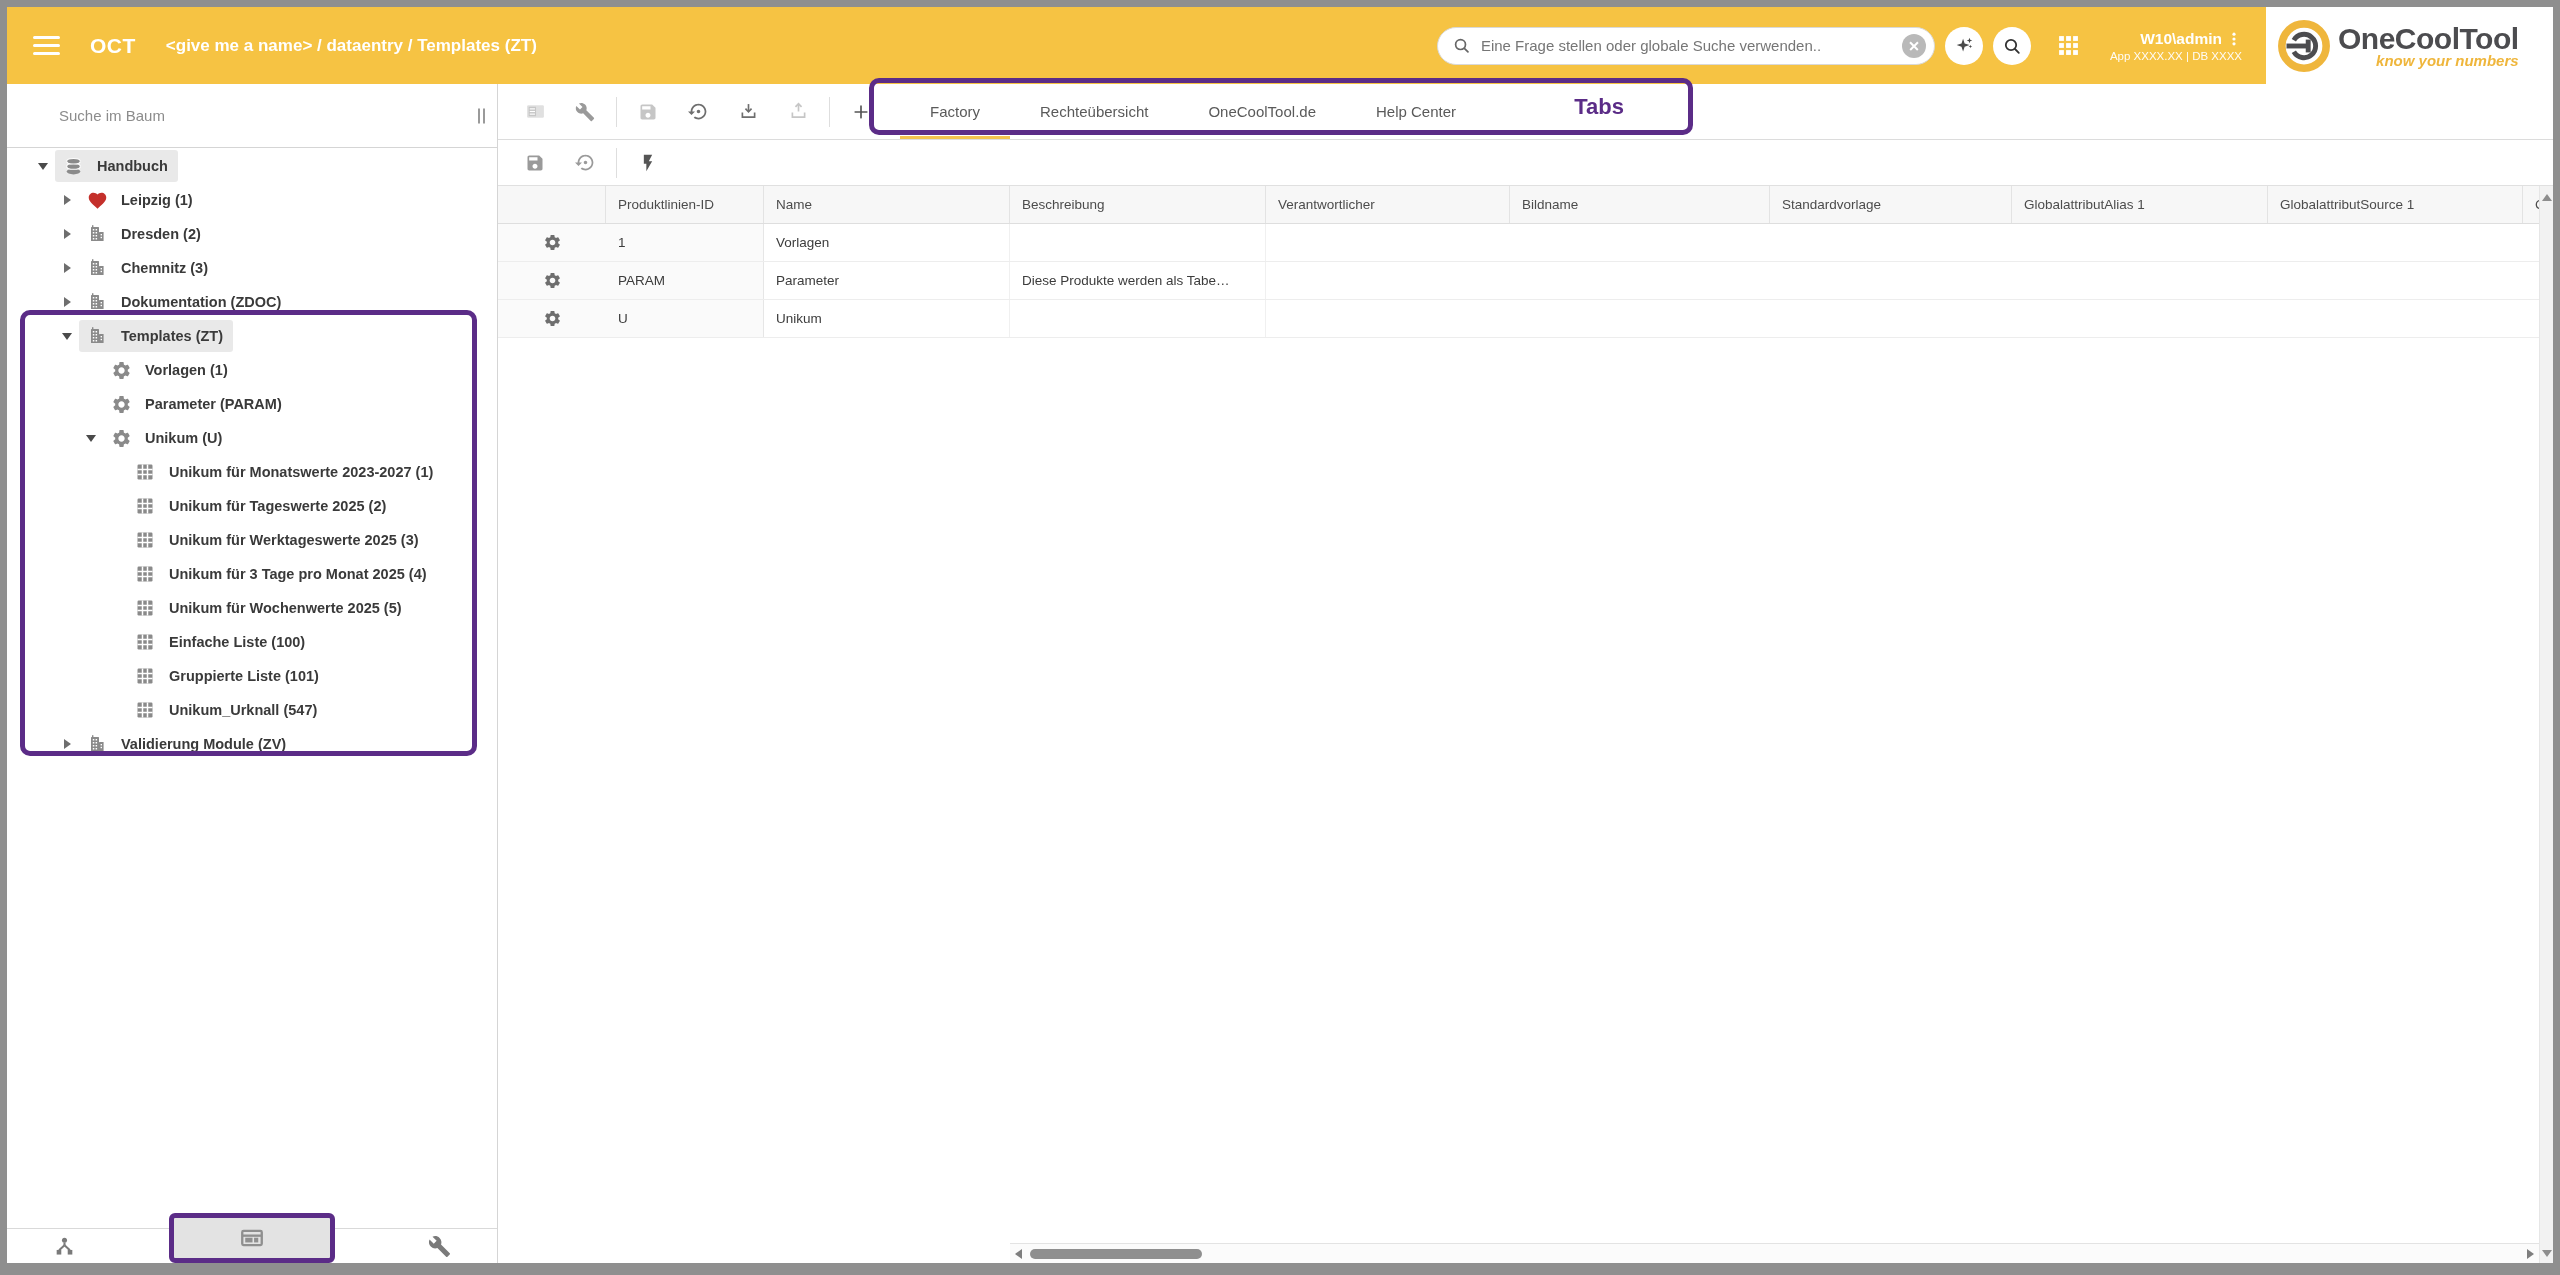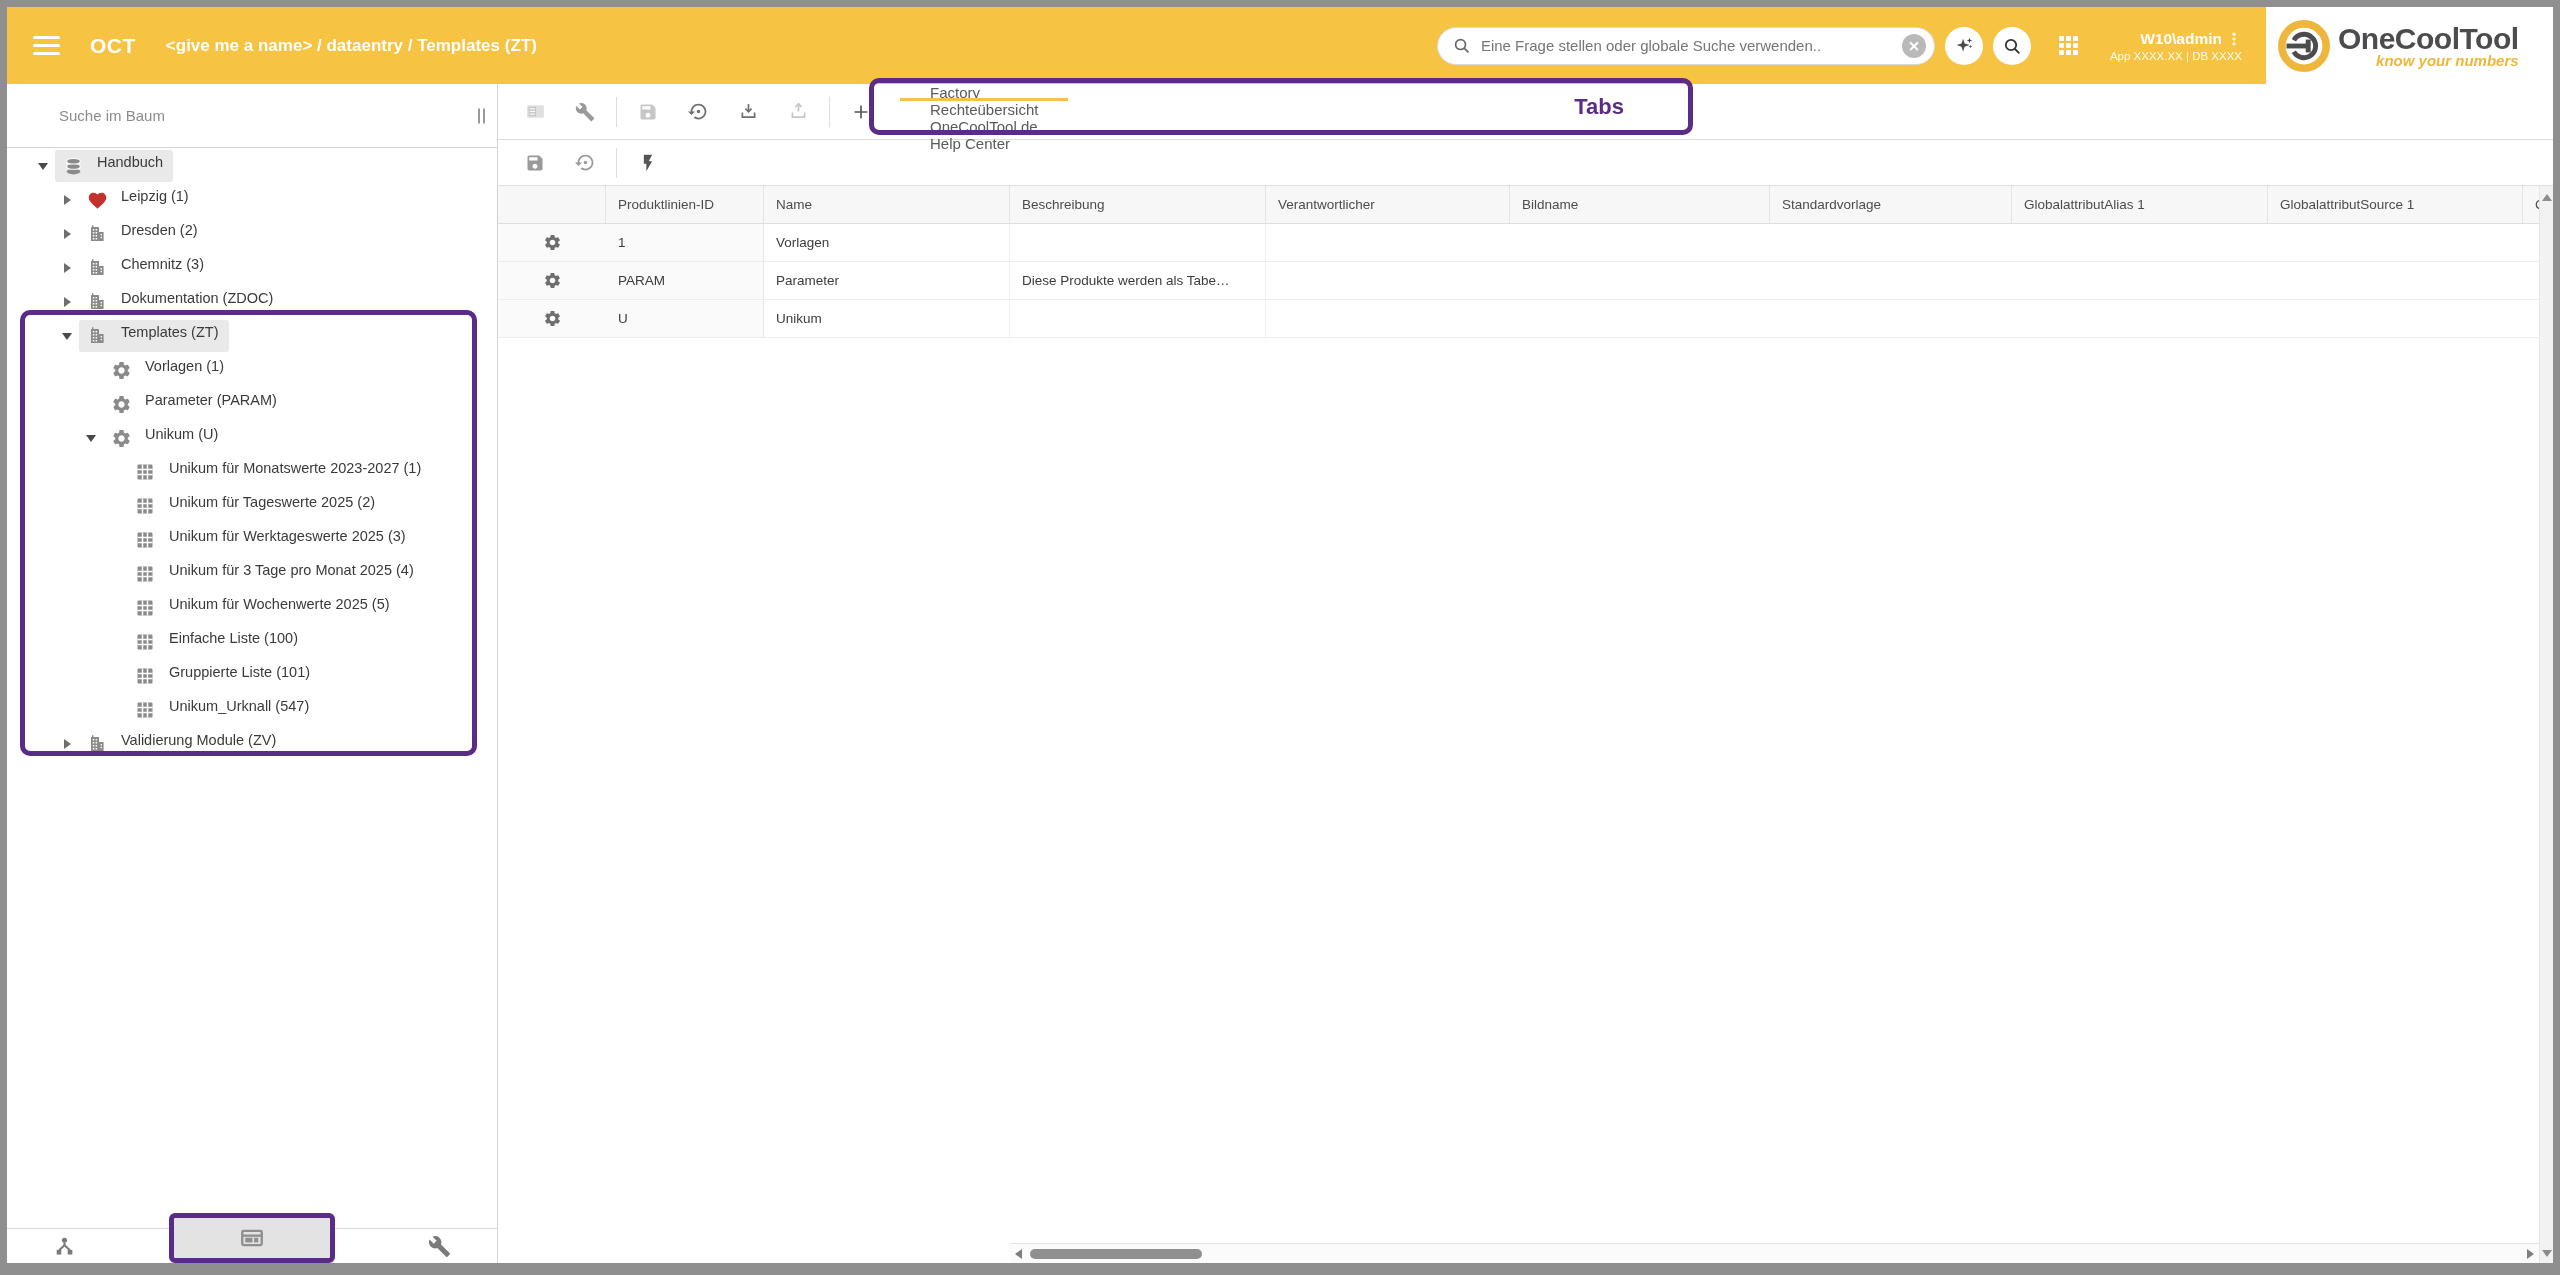--- a/index.html
+++ b/index.html
@@ -41,36 +41,36 @@
   .s-head input { flex:1; border:none; outline:none; font-size:15px; color:#444; font-family:inherit; }
   .s-head input::placeholder { color:#8c8c8c; }
   .drag-handle { position:absolute; right:12px; top:50%; transform:translateY(-50%); display:flex; gap:3px; cursor:col-resize; }
   .drag-handle i { display:block; width:2px; height:15px; background:#9a9a9a; }
   .tree { flex:1; padding-top:1px; overflow:hidden; }
   .trow { height:34px; display:flex; align-items:center; cursor:pointer; }
   .lvl0 { padding-left:24px; } .lvl1 { padding-left:48px; } .lvl2 { padding-left:72px; } .lvl3 { padding-left:96px; }
   .caret { width:24px; display:flex; justify-content:center; flex:0 0 auto; }
   .caret-d i { width:0; height:0; border-left:5.5px solid transparent; border-right:5.5px solid transparent; border-top:7px solid #4a4a4a; }
   .caret-r i { width:0; height:0; border-top:5.5px solid transparent; border-bottom:5.5px solid transparent; border-left:7px solid #6e6e6e; }
-  .pill { display:flex; align-items:flex-start; padding:4px 10px 4px 6px; margin-left:0; border-radius:3px; }
+  .pill { display:flex; align-items:center; padding:4px 10px 4px 6px; margin-left:0; border-radius:3px;font-weight:bold; }
   .pill.sel { background:#e9e9e9; }
   .ticon { width:24px; height:24px; margin-right:12px; display:flex; align-items:center; justify-content:center; color:#8a8a8a; flex:0 0 auto; }
   .ticon.red { color:#C4302B; }
   .tlabel { font-size:14.5px; color:#3a3a3a; white-space:nowrap; }
   .s-foot { height:35px; border-top:1px solid #d9d9d9; display:flex; align-items:center; justify-content:space-around; flex:0 0 auto; overflow:visible; position:relative; z-index:6; }
   .foot-ic { color:#7a7a7a; display:flex; cursor:pointer; }
   .foot-btn { width:166px; height:50px; background:#e3e3e3; border:5px solid #5B2C87; border-radius:6px; display:flex; align-items:center; justify-content:center; color:#8f8f8f; margin-top:-16px; cursor:pointer; }
 
   
   .content { flex:1; min-width:0; position:relative; display:flex; flex-direction:column; background:#fff; }
   .tb1 { height:56px; border-bottom:1px solid #dcdcdc; display:flex; align-items:center; padding-left:12px; flex:0 0 auto; }
   .tbtn { width:50px; height:44px; display:flex; align-items:center; justify-content:center; cursor:pointer; }
   .sep { width:1px; height:30px; background:#dedede; margin:0 6px; }
   .c-dis { color:#c6c6c6; } .c-mid { color:#9a9a9a; } .c-drk { color:#6e6e6e; } .c-blk { color:#555; }
-  .tabs { margin-left:14px; display:flex; height:100%;flex-direction:column; }
+  .tabs { margin-left:14px; display:flex; height:100%; }
   .tab { padding:0 30px; display:flex; align-items:center; font-size:15px; color:#5a5a5a; position:relative; cursor:pointer; white-space:nowrap; }
   .tab.active::after { content:""; position:absolute; left:0; right:0; bottom:0; height:3.5px; background:#F2C14E; }
   .tb2 { height:46px; border-bottom:1px solid #e0e0e0; display:flex; align-items:center; padding-left:12px; flex:0 0 auto; }
 
   
   .grid { flex:1; position:relative; display:flex; flex-direction:column; min-height:0; }
   .thead { display:flex; height:38px; background:#f7f7f7; border-bottom:1px solid #dedede; color:#4c4c4c; font-size:13.5px; flex:0 0 auto; }
   .hc { display:flex; align-items:center; padding:0 12px; border-right:1px solid #e3e3e3; height:100%; white-space:nowrap; overflow:hidden; }
   .trr { display:flex; height:38px; border-bottom:1px solid #ededed; font-size:13.5px; color:#3c3c3c; background:#fff; flex:0 0 auto; }
   .tc { display:flex; align-items:center; padding:0 12px; height:100%; white-space:nowrap; overflow:hidden; }

